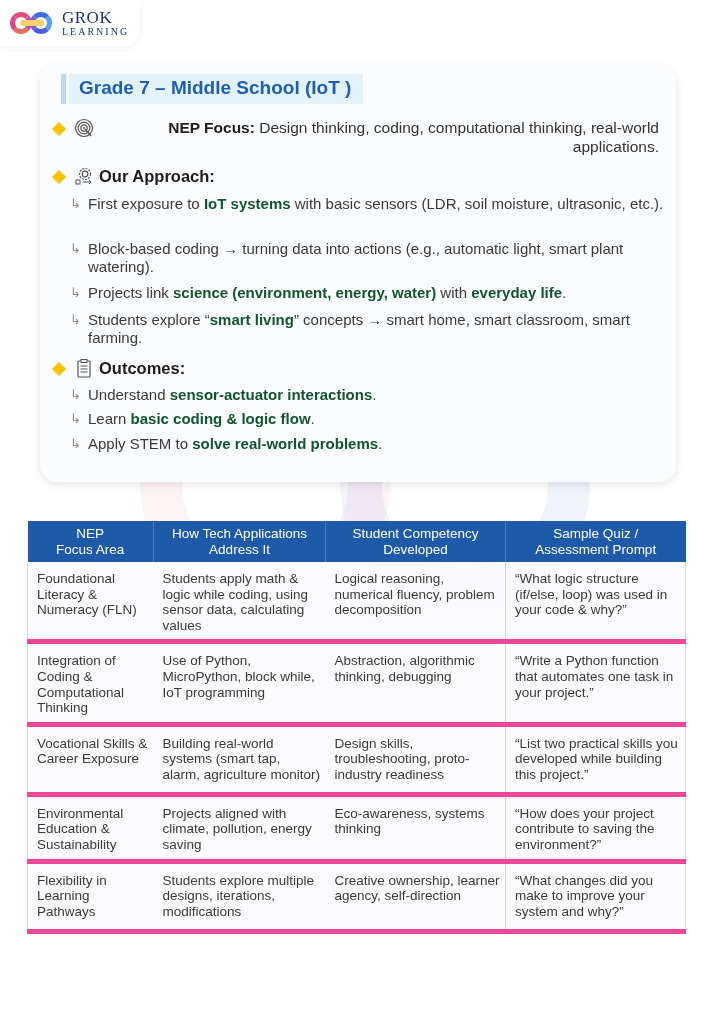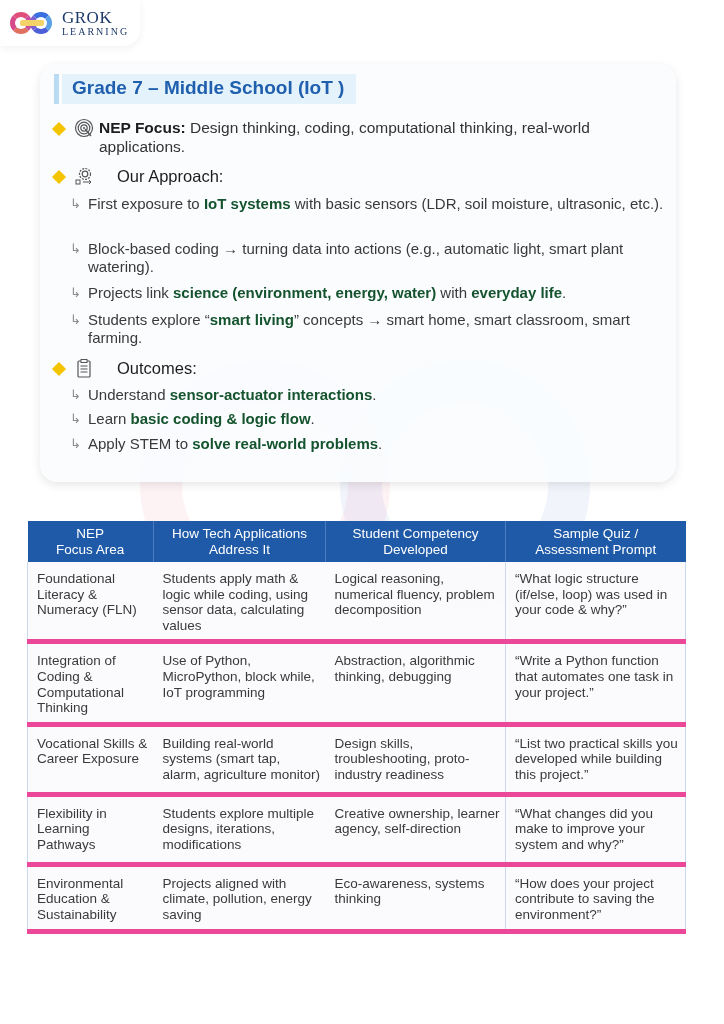--- a/index.html
+++ b/index.html
@@ -18,32 +18,32 @@
   .logo-mark .ring { position: absolute; top: 0; width: 22px; height: 22px; border-radius: 50%; border: 5px solid; }
   .logo-mark .r1 { left: 0; border-color: #e0507a #c94fa0 #e07060 #d64a8a; }
   .logo-mark .r2 { left: 20px; border-color: #3a6ee0 #5aa0e8 #4d5fd8 #7a5fd0; }
   .logo-mark .pencil { position: absolute; left: 10px; top: 8px; width: 24px; height: 6px; background: #f3d26a; border-radius: 2px; }
   .logo-text { margin-left: 6px; display: flex; flex-direction: column; line-height: 1; }
   .logo-grok { font-family: "Liberation Serif", serif; font-size: 17px; color: #1e3a6a; letter-spacing: 0.5px; }
   .logo-learning { font-family: "Liberation Serif", serif; font-size: 10px; color: #1e3a6a; letter-spacing: 2px; margin-top: 1px; }
 
   
   .card { position: absolute; left: 40px; top: 64px; width: 636px; height: 418px; background: rgba(250,252,254,0.92); border-radius: 18px; box-shadow: 0 3px 10px rgba(0,0,0,0.10); z-index: 1; }
-  .title-bar { position: absolute; left: 54px; top: 74px; height: 30px; display: flex; z-index: 3; }
+  .title-bar { position: absolute; left: 61px; top: 74px; height: 30px; display: flex; z-index: 3; }
   .title-accent { width: 5px; background: #b9dbf3; }
   .title-bg { background: #e4f2fc; padding: 3px 12px 0 10px; margin-left: 3px; }
   .title { font-size: 19px; font-weight: bold; color: #1f5fae; white-space: nowrap; }
 
   .section { position: absolute; left: 52px; z-index: 3; }
   .bullet-row { display: flex; align-items: flex-start; }
   .diamond { width: 10px; height: 10px; background: #f5c400; transform: rotate(45deg); margin: 6px 10px 0 2px; flex: none; }
   .sec-icon { width: 20px; height: 20px; margin-right: 5px; flex: none; }
   .sec-text { font-size: 15.5px; line-height: 19px; color: #333; }
   .sec-text b { color: #1d1d1d; }
-  .sec-heading { font-size: 16.5px; font-weight: normal; color: #1d1d1d; line-height: 20px; margin-left: 18px; }
+  .sec-heading { font-size: 16.5px; font-weight: bold; color: #1d1d1d; line-height: 20px; }
 
   .sub-item { position: absolute; left: 70px; display: flex; z-index: 3; }
   .sub-arrow { width: 18px; color: #8a8a8a; font-size: 13px; line-height: 17px; flex: none; }
   .sub-text { font-size: 15px; line-height: 18px; color: #3a3a3a; width: 580px; }
   .sub-text b { color: #14532d; font-weight: bold; }
 
   
   .tbl { position: absolute; left: 27px; top: 521px; width: 658px; border-collapse: collapse; z-index: 2; table-layout: fixed; }
   .tbl th { background: #1f5aa8; color: #ffffff; font-weight: normal; font-size: 13.5px; line-height: 16px; text-align: center; padding: 4px 4px; border-right: 1px solid #4d7cc0; height: 41px; vertical-align: middle; }
   .tbl th:last-child { border-right: none; }
@@ -84,21 +84,21 @@
 <div class="section" style="top:118px;">
   <div class="bullet-row">
     <div class="diamond"></div>
     <svg class="sec-icon" viewBox="0 0 20 20">
       <circle cx="10" cy="10" r="8.5" fill="none" stroke="#555" stroke-width="1.2"></circle>
       <circle cx="10" cy="10" r="5.8" fill="none" stroke="#555" stroke-width="1.2"></circle>
       <circle cx="10" cy="10" r="3.2" fill="none" stroke="#555" stroke-width="1.2"></circle>
       <circle cx="10" cy="10" r="1" fill="#555"></circle>
       <line x1="11" y1="11" x2="17" y2="18" stroke="#555" stroke-width="1.3"></line>
     </svg>
-    <div class="sec-text" style="width:560px;">
+    <div class="sec-text" style="width:560px;text-align:right;">
       <b>NEP Focus:</b>
       <span>Design thinking, coding, computational thinking, real-world applications.</span>
     </div>
   </div>
 </div>
 
 <div class="section" style="top:166px;">
   <div class="bullet-row">
     <div class="diamond"></div>
     <svg class="sec-icon" viewBox="0 0 20 20">
@@ -182,26 +182,26 @@
       <td>Use of Python, MicroPython, block while, IoT programming</td>
       <td>Abstraction, algorithmic thinking, debugging</td>
       <td>“Write a Python function that automates one task in your project.”</td>
     </tr>
     <tr style="height:70px;">
       <td>Vocational Skills &amp; Career Exposure</td>
       <td>Building real-world systems (smart tap, alarm, agriculture monitor)</td>
       <td>Design skills, troubleshooting, proto-industry readiness</td>
       <td>“List two practical skills you developed while building this project.”</td>
     </tr>
+    <tr style="height:66px;">
+      <td>Environmental Education &amp; Sustainability</td>
+      <td>Projects aligned with climate, pollution, energy saving</td>
+      <td>Eco-awareness, systems thinking</td>
+      <td>“How does your project contribute to saving the environment?”</td>
+    </tr>
     <tr style="height:70px;">
       <td>Flexibility in Learning Pathways</td>
       <td>Students explore multiple designs, iterations, modifications</td>
       <td>Creative ownership, learner agency, self-direction</td>
       <td>“What changes did you make to improve your system and why?”</td>
     </tr>
-    <tr style="height:66px;">
-      <td>Environmental Education &amp; Sustainability</td>
-      <td>Projects aligned with climate, pollution, energy saving</td>
-      <td>Eco-awareness, systems thinking</td>
-      <td>“How does your project contribute to saving the environment?”</td>
-    </tr>
   </tbody>
 </table>
 
 </body></html>

